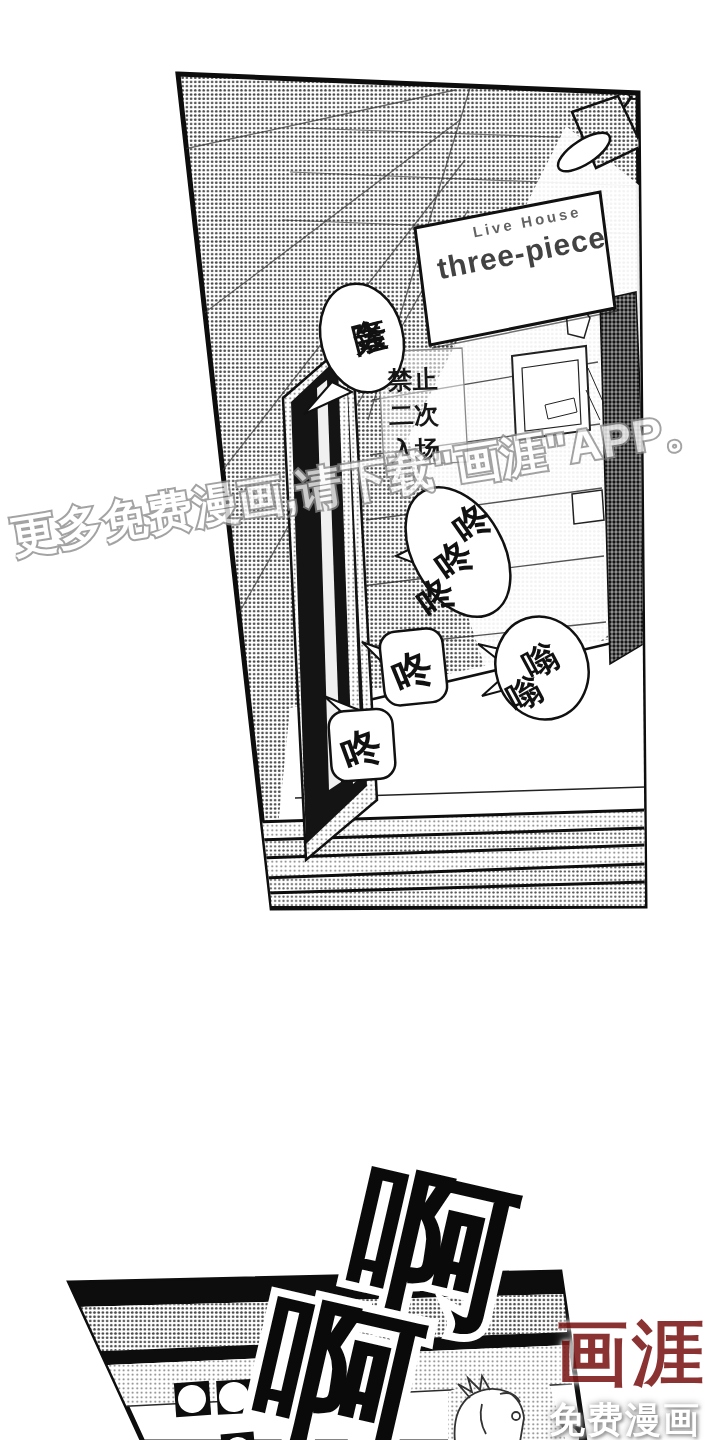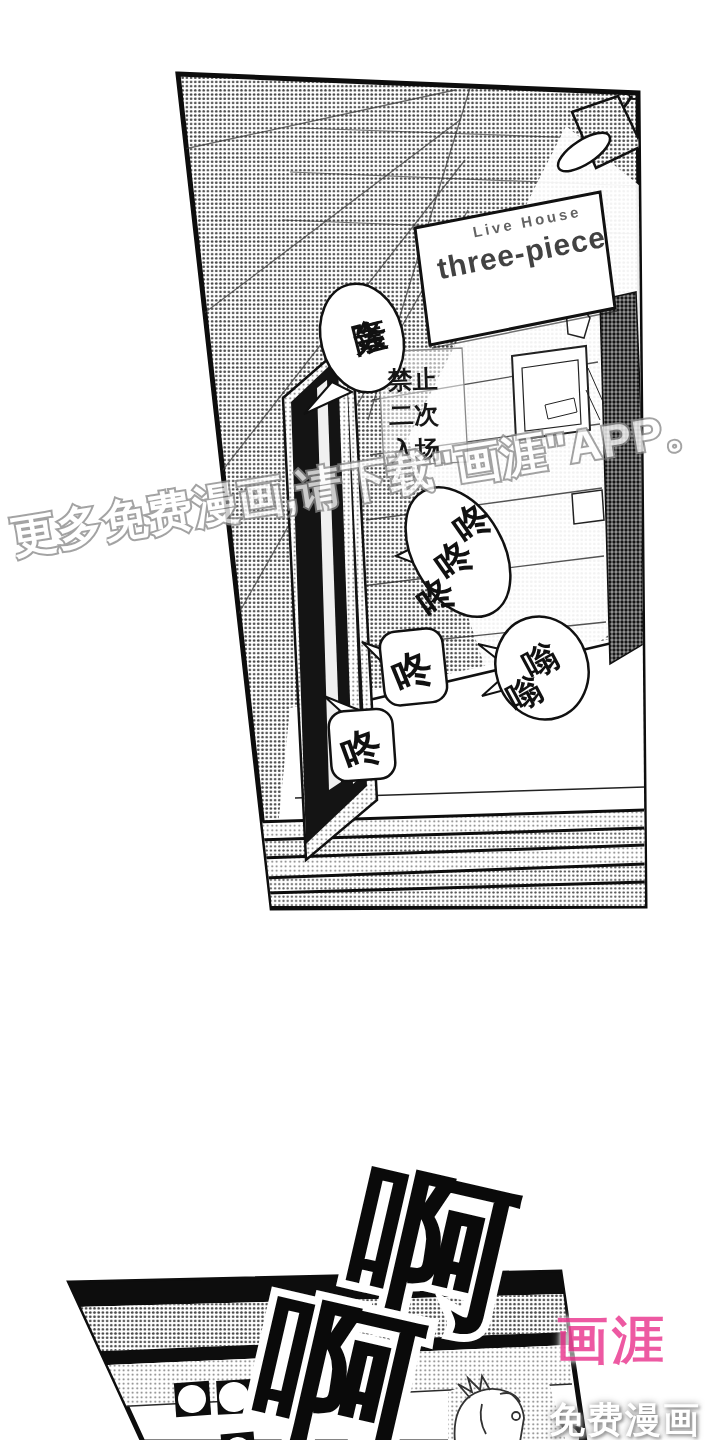--- a/index.html
+++ b/index.html
@@ -63,21 +63,21 @@
     position:absolute;left:0;top:0;
     -webkit-text-stroke:16px #ffffff;color:transparent;
   }
   .scream .fil{position:relative;color:#0a0a0a;}
   .scream1{left:352px;top:1168px;transform:rotate(13deg);}
   .scream2{left:258px;top:1298px;transform:rotate(13deg);}
 
   
   .logo-brand{
     position:absolute;z-index:6;left:556px;top:1306px;
-    font-size:52px;font-weight:800;letter-spacing:4px;color:#ec4899;
+    font-size:72px;font-weight:800;letter-spacing:4px;color:#7f1d1d;
     text-shadow:0 0 10px #ffffff,0 0 4px #ffffff;opacity:.9;
   }
   .logo-tagline{
     position:absolute;z-index:6;left:549px;top:1396px;
     font-size:36px;font-weight:700;letter-spacing:2px;color:#ffffff;
     text-shadow:0 0 6px rgba(130,130,130,.95),2px 2px 3px rgba(150,150,150,.8);
   }
 </style>
 </head>
 <body>

